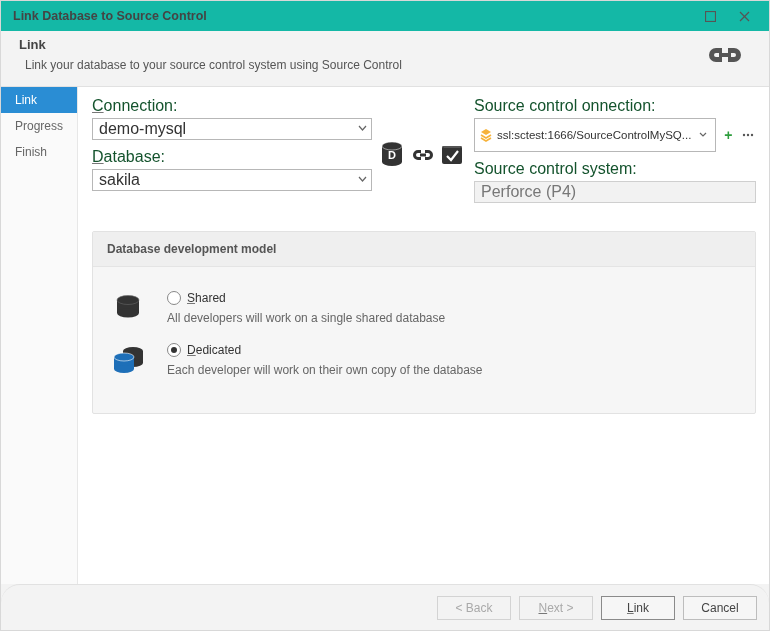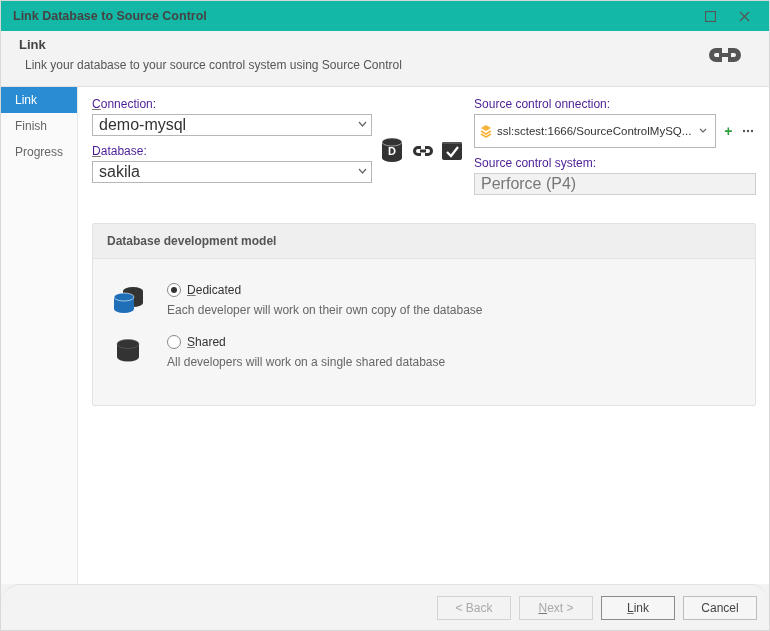--- a/index.html
+++ b/index.html
@@ -15,21 +15,21 @@
   .header-logo { color: #666; margin-right: 6px; }
   .body { flex: 1; display: flex; background: #fff; border-top: 1px solid #e1e1e1; }
   .sidebar { width: 130px; background: #fafafa; border-right: 1px solid #e7e7e7; }
   .sidebar .step { padding: 6px 14px; font-size: 12px; color: #666; cursor: default; }
   .sidebar .step.active { background: #2a8dd4; color: #fff; }
   .main { flex: 1; padding: 10px 18px 10px 14px; }
   .topgrid { display: flex; gap: 14px; }
   .col-left { width: 280px; }
   .col-mid { width: 90px; display: flex; align-items: center; justify-content: center; gap: 6px; margin-top: 10px; margin-left:-8px; margin-right:-8px; }
   .col-right { flex: 1; }
-  .label { font-size: 12px; color: #4c1d95; margin-bottom: 3px; display: block; }
+  .label { font-size: 16px; color: #14532d; margin-bottom: 3px; display: block; }
   .underline { text-decoration: underline; text-decoration-color: #777; }
   .dropdown { position: relative; width: 100%; height: 22px; border: 1px solid #b7b7b7; background: #fff; display: flex; align-items: center; padding: 0 18px 0 6px; font-size: 16px; color: #333; cursor: default; }
   .dropdown .caret { position: absolute; right: 4px; top: 5px; }
   .dropdown.disabled { background: #f2f2f2; color: #777; border-color: #cfcfcf; }
   .repo-row { display: flex; align-items: center; gap: 4px; }
   .repo-box { flex: 1; height: 22px; border: 1px solid #b7b7b7; background: #fff; display: flex; align-items: center; padding: 16px 4px; gap: 4px; font-size: 11.5px; color: #333; overflow: hidden; }
   .repo-text { white-space: nowrap; overflow: hidden; text-overflow: ellipsis; flex: 1; }
   .mini-btn { width: 16px; height: 16px; display: flex; align-items: center; justify-content: center; color: #555; }
   .plus { color: #2e9e3e; font-weight: bold; font-size: 14px; }
   .spacer8 { height: 8px; }
@@ -80,22 +80,22 @@
         <path d="M29 3 a7 7 0 0 1 0 14 h-6 v-5 h6 a2 2 0 0 0 0-4 h-6 v-5 z" fill="#555"></path>
         <rect x="14" y="8" width="12" height="4" fill="#555"></rect>
       </svg>
     </div>
   </div>
 
   <div class="body">
 
     <div class="sidebar">
       <div class="step active">Link</div>
+      <div class="step">Progress</div>
       <div class="step">Finish</div>
-      <div class="step">Progress</div>
     </div>
 
     <div class="main">
 
       <div class="topgrid">
 
         <div class="col-left">
           <label class="label"><span class="underline">C</span><span>onnection:</span></label>
           <div class="dropdown">
             <span>demo-mysql</span>
@@ -174,20 +174,38 @@
           </div>
         </div>
       </div>
 
       <div class="panel">
         <div class="panel-head">Database development model</div>
         <div class="panel-body">
 
           <div class="model-row">
             <div class="model-icon">
+              <svg width="30" height="28">
+                <ellipse cx="14" cy="7" rx="11" ry="4.5" fill="#333"></ellipse>
+                <rect x="3" y="7" width="22" height="13" fill="#333"></rect>
+                <ellipse cx="14" cy="20" rx="11" ry="4.5" fill="#333"></ellipse>
+                <ellipse cx="14" cy="7" rx="11" ry="4.5" fill="none" stroke="#666" stroke-width="0.6"></ellipse>
+              </svg>
+            </div>
+            <div class="model-text">
+              <div class="radio-line">
+                <span class="radio"></span>
+                <span><span class="underline">S</span>hared</span>
+              </div>
+              <div class="model-desc">All developers will work on a single shared database</div>
+            </div>
+          </div>
+
+          <div class="model-row">
+            <div class="model-icon">
               <svg width="36" height="32">
                 <ellipse cx="22" cy="6" rx="10" ry="4" fill="#333"></ellipse>
                 <rect x="12" y="6" width="20" height="12" fill="#333"></rect>
                 <ellipse cx="22" cy="18" rx="10" ry="4" fill="#333"></ellipse>
                 <ellipse cx="13" cy="12" rx="10" ry="4" fill="#1e6fb8"></ellipse>
                 <rect x="3" y="12" width="20" height="12" fill="#1e6fb8"></rect>
                 <ellipse cx="13" cy="24" rx="10" ry="4" fill="#1e6fb8"></ellipse>
                 <ellipse cx="13" cy="12" rx="10" ry="4" fill="none" stroke="#fff" stroke-width="0.6"></ellipse>
               </svg>
             </div>
@@ -195,38 +213,20 @@
               <div class="radio-line">
                 <span class="radio">
                     <span class="dot"></span>
                   </span>
                 <span><span class="underline">D</span>edicated</span>
               </div>
               <div class="model-desc">Each developer will work on their own copy of the database</div>
             </div>
           </div>
 
-          <div class="model-row">
-            <div class="model-icon">
-              <svg width="30" height="28">
-                <ellipse cx="14" cy="7" rx="11" ry="4.5" fill="#333"></ellipse>
-                <rect x="3" y="7" width="22" height="13" fill="#333"></rect>
-                <ellipse cx="14" cy="20" rx="11" ry="4.5" fill="#333"></ellipse>
-                <ellipse cx="14" cy="7" rx="11" ry="4.5" fill="none" stroke="#666" stroke-width="0.6"></ellipse>
-              </svg>
-            </div>
-            <div class="model-text">
-              <div class="radio-line">
-                <span class="radio"></span>
-                <span><span class="underline">S</span>hared</span>
-              </div>
-              <div class="model-desc">All developers will work on a single shared database</div>
-            </div>
-          </div>
-
         </div>
       </div>
 
     </div>
   </div>
 
   <div class="footer">
     <div class="btn disabled">&lt; Back</div>
     <div class="btn disabled"><span class="underline">N</span>ext &gt;</div>
     <div class="btn primary"><span class="underline">L</span>ink</div>

